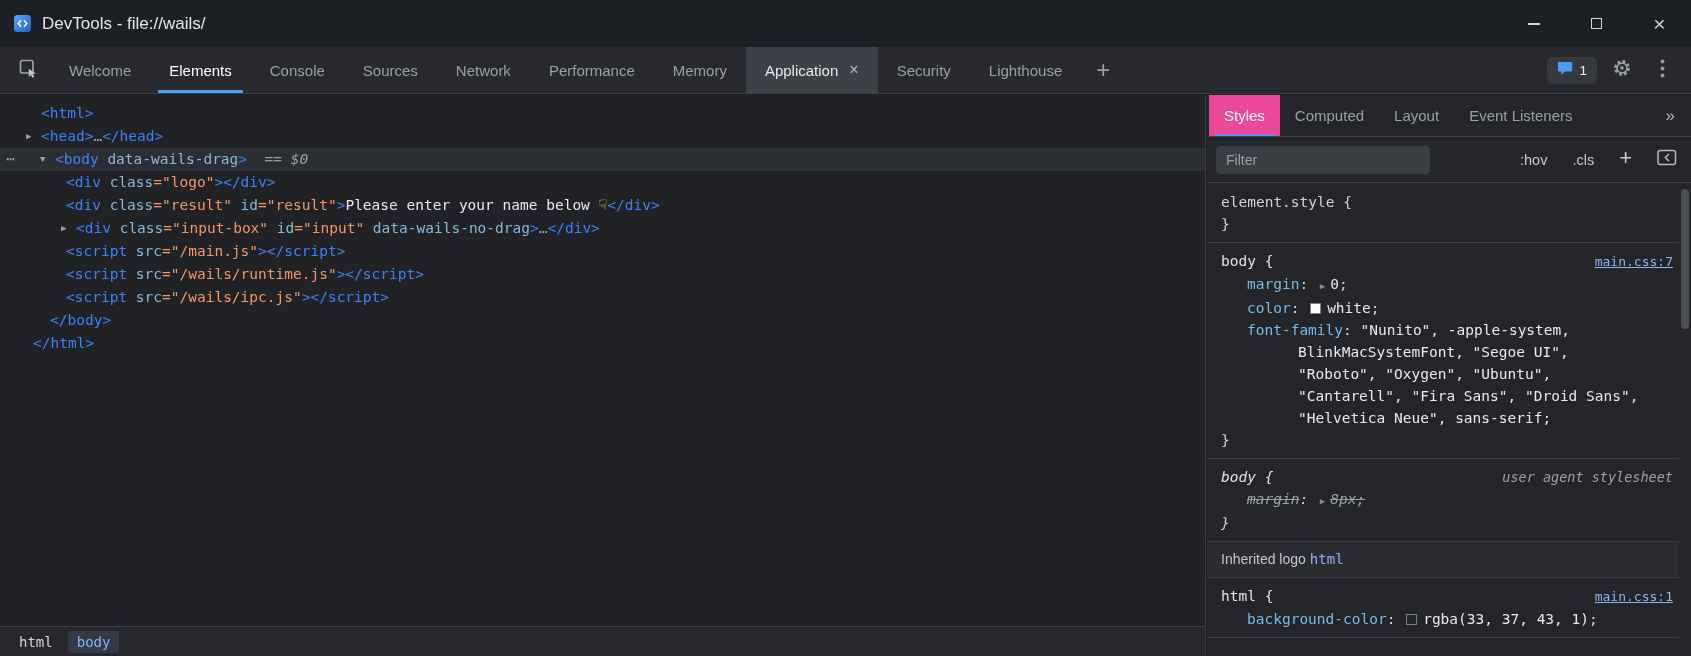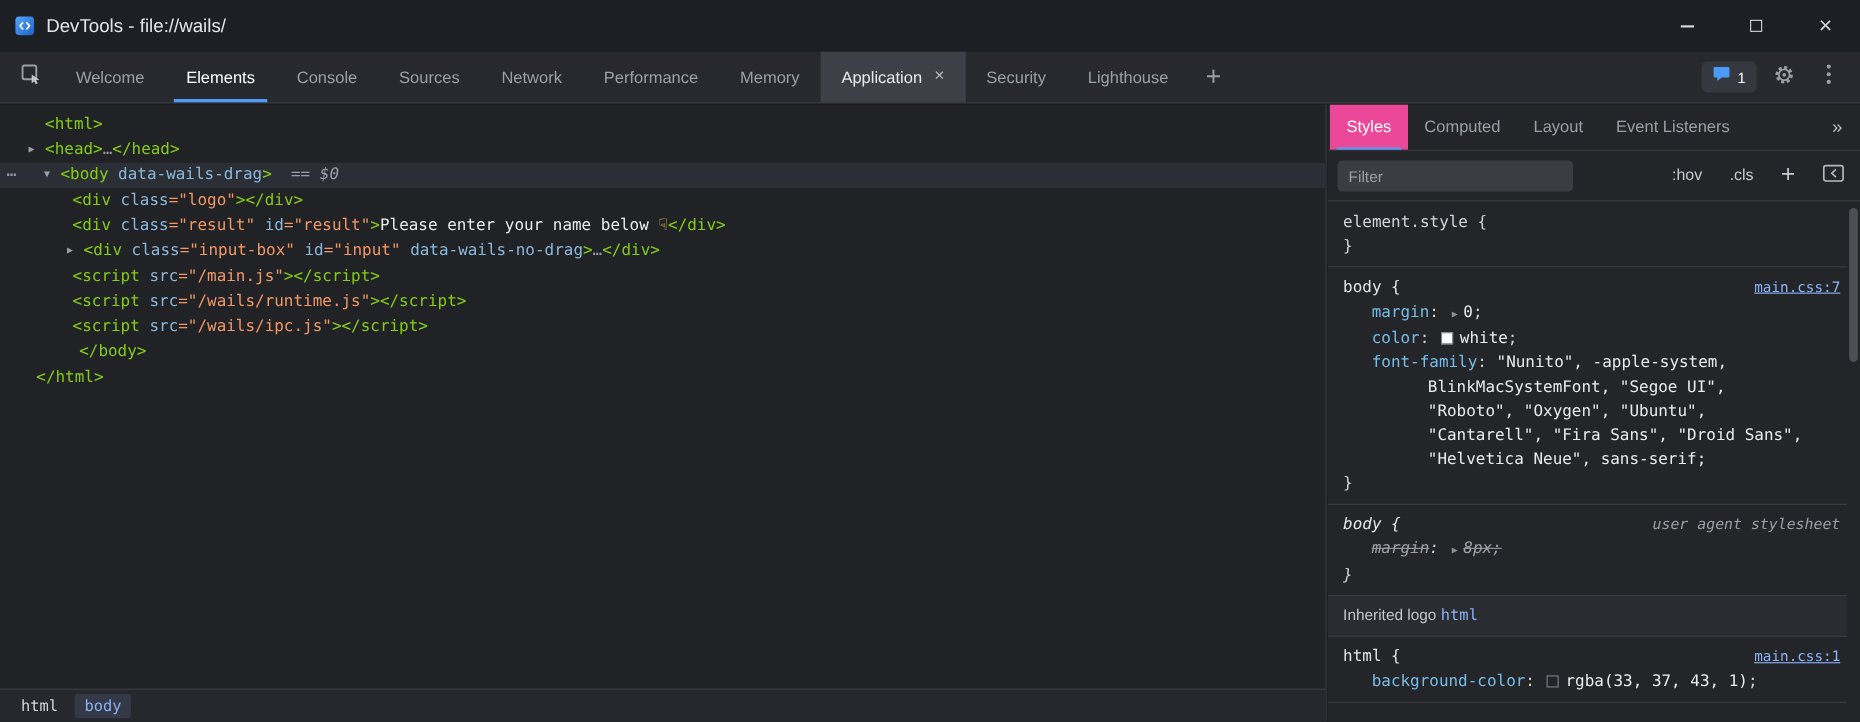--- a/index.html
+++ b/index.html
@@ -24,21 +24,21 @@
   .right-cluster{margin-left:auto;display:flex;align-items:center;gap:10px;padding-right:14px}
   .badge-pill{display:flex;align-items:center;gap:6px;background:#35383e;border-radius:5px;padding:4px 10px}
   .badge-count{color:#fff;font-size:13.5px}
   .icon-btn{width:30px;height:30px;display:flex;align-items:center;justify-content:center}
   .elements-panel{position:absolute;left:0;top:95px;bottom:0;width:1206px;background:#202226;border-right:1px solid #3a3d42}
   .dom-tree{padding-top:7px;font-family:"DejaVu Sans Mono",monospace;font-size:14.5px;line-height:23px}
   .dom-row{position:relative;white-space:pre}
   .dom-row.selected{background:#2b2f35}
   .row-menu{position:absolute;left:6px;top:0;color:#9aa0a6;font-size:15px}
   .tree-arrow{position:absolute;top:0;color:#9aa0a6;font-size:9px;line-height:23px}
-  .tk-tag{color:#84cc16}
+  .tk-tag{color:#3b82f6}
   .tk-attr{color:#8ab7dc}
   .tk-value{color:#f29766}
   .tk-text{color:#e8eaed}
   .tk-meta{color:#9aa0a6;font-style:italic}
   .tk-ellipsis{color:#9aa0a6}
   .tk-emoji{color:#f0c040}
   .crumbs{position:absolute;left:0;right:0;bottom:0;height:30px;background:#26282d;border-top:1px solid #3a3d42;display:flex;align-items:center;padding-left:10px;font-family:"DejaVu Sans Mono",monospace;font-size:14px;gap:6px}
   .crumb{padding:3px 9px;color:#d3d6da}
   .crumb.selected{color:#8ab4f8;background:rgba(138,180,248,0.13);border-radius:3px}
   .styles-panel{position:absolute;left:1207px;top:95px;right:0;bottom:0;background:#242529;overflow:hidden}
@@ -186,21 +186,21 @@
     <div class="dom-tree">
         <div class="dom-row" style="padding-left: 41px;"><span class="tk-tag">&lt;html&gt;</span></div>
         <div class="dom-row" style="padding-left: 41px;"><span class="tree-arrow" style="left: 26px;">▶</span><span class="tk-tag">&lt;head&gt;</span><span class="tk-ellipsis">…</span><span class="tk-tag">&lt;/head&gt;</span></div>
         <div class="dom-row selected" style="padding-left: 55px;"><span class="row-menu">⋯</span><span class="tree-arrow" style="left: 40px;">▼</span><span class="tk-tag">&lt;body</span><span class="tk-attr"> data-wails-drag</span><span class="tk-tag">&gt;</span><span class="tk-meta">  == $0</span></div>
         <div class="dom-row" style="padding-left: 66px;"><span class="tk-tag">&lt;div</span><span class="tk-attr"> class</span><span class="tk-value">="logo"</span><span class="tk-tag">&gt;&lt;/div&gt;</span></div>
         <div class="dom-row" style="padding-left: 66px;"><span class="tk-tag">&lt;div</span><span class="tk-attr"> class</span><span class="tk-value">="result"</span><span class="tk-attr"> id</span><span class="tk-value">="result"</span><span class="tk-tag">&gt;</span><span class="tk-text">Please enter your name below </span><span class="tk-emoji">☟</span><span class="tk-tag">&lt;/div&gt;</span></div>
         <div class="dom-row" style="padding-left: 76px;"><span class="tree-arrow" style="left: 61px;">▶</span><span class="tk-tag">&lt;div</span><span class="tk-attr"> class</span><span class="tk-value">="input-box"</span><span class="tk-attr"> id</span><span class="tk-value">="input"</span><span class="tk-attr"> data-wails-no-drag</span><span class="tk-tag">&gt;</span><span class="tk-ellipsis">…</span><span class="tk-tag">&lt;/div&gt;</span></div>
         <div class="dom-row" style="padding-left: 66px;"><span class="tk-tag">&lt;script</span><span class="tk-attr"> src</span><span class="tk-value">="/main.js"</span><span class="tk-tag">&gt;&lt;/script&gt;</span></div>
         <div class="dom-row" style="padding-left: 66px;"><span class="tk-tag">&lt;script</span><span class="tk-attr"> src</span><span class="tk-value">="/wails/runtime.js"</span><span class="tk-tag">&gt;&lt;/script&gt;</span></div>
         <div class="dom-row" style="padding-left: 66px;"><span class="tk-tag">&lt;script</span><span class="tk-attr"> src</span><span class="tk-value">="/wails/ipc.js"</span><span class="tk-tag">&gt;&lt;/script&gt;</span></div>
-        <div class="dom-row" style="padding-left: 72px;"><span class="tk-tag">&lt;/body&gt;</span></div>
+        <div class="dom-row" style="padding-left: 50px;"><span class="tk-tag">&lt;/body&gt;</span></div>
         <div class="dom-row" style="padding-left: 33px;"><span class="tk-tag">&lt;/html&gt;</span></div>
       </div>
     <div class="crumbs">
         <span class="crumb">html</span>
         <span class="crumb selected">body</span>
       </div>
   </div>
 
   <div class="styles-panel">
     <div class="styles-tabs">

